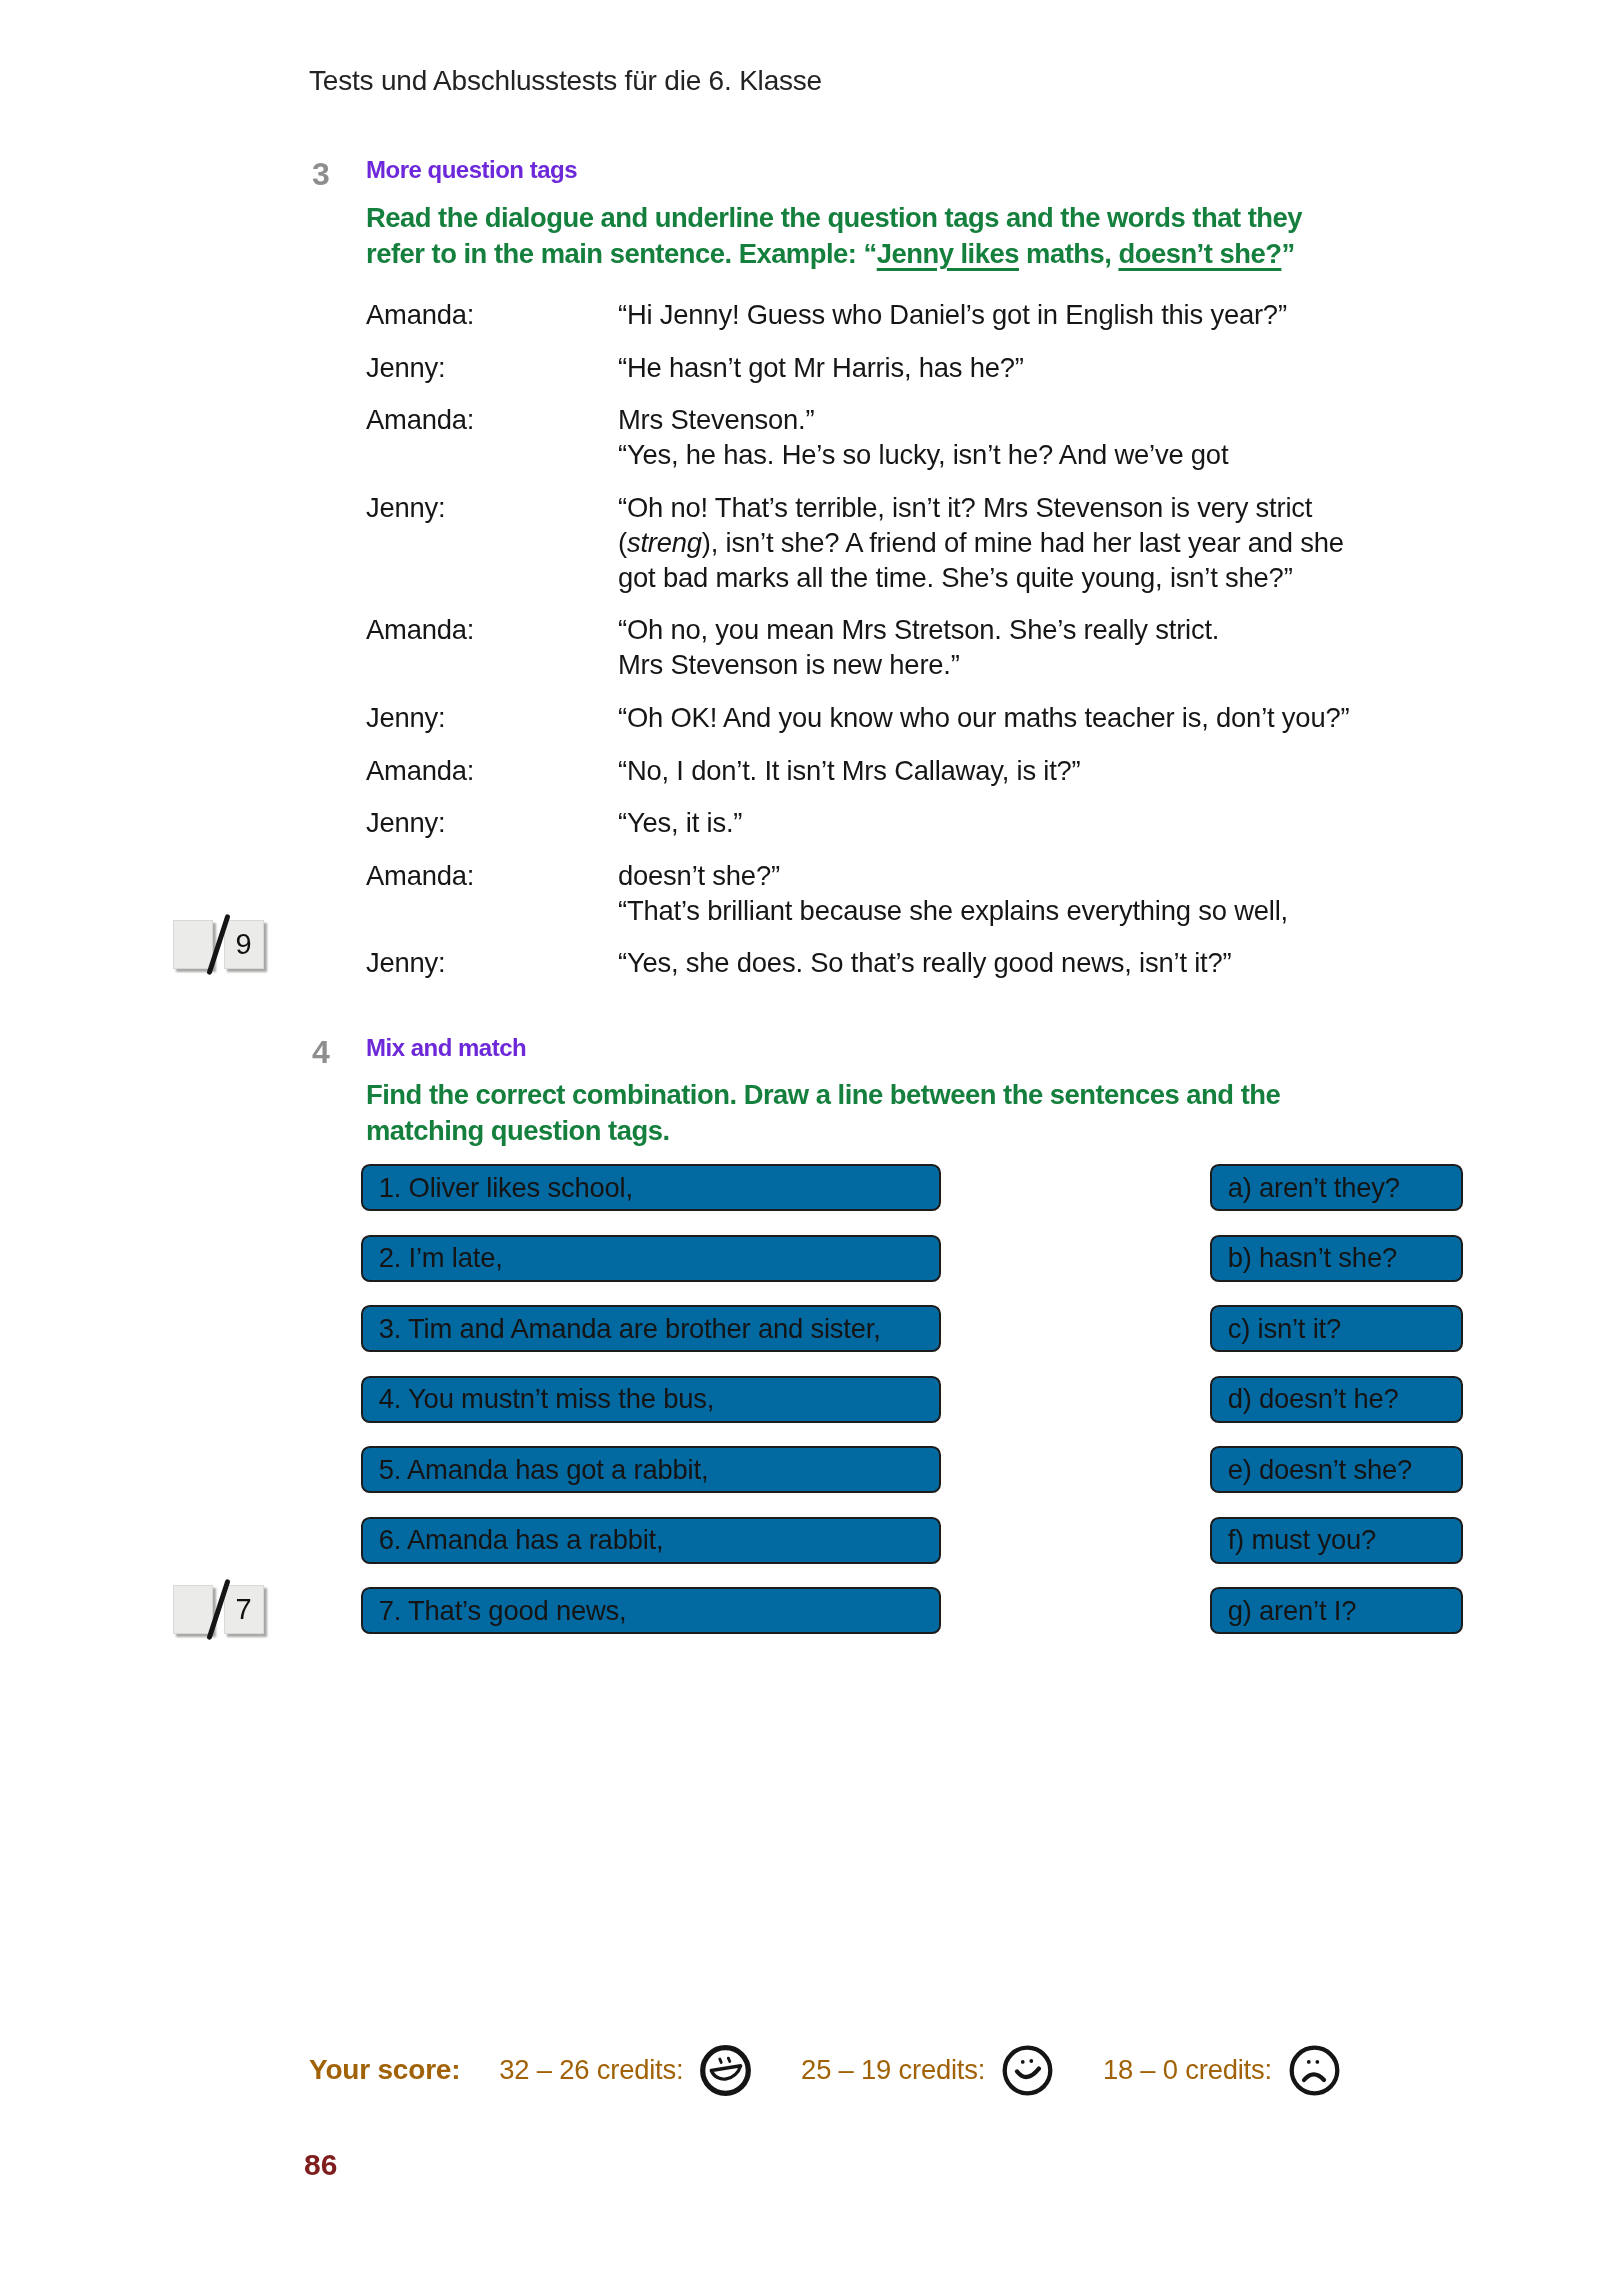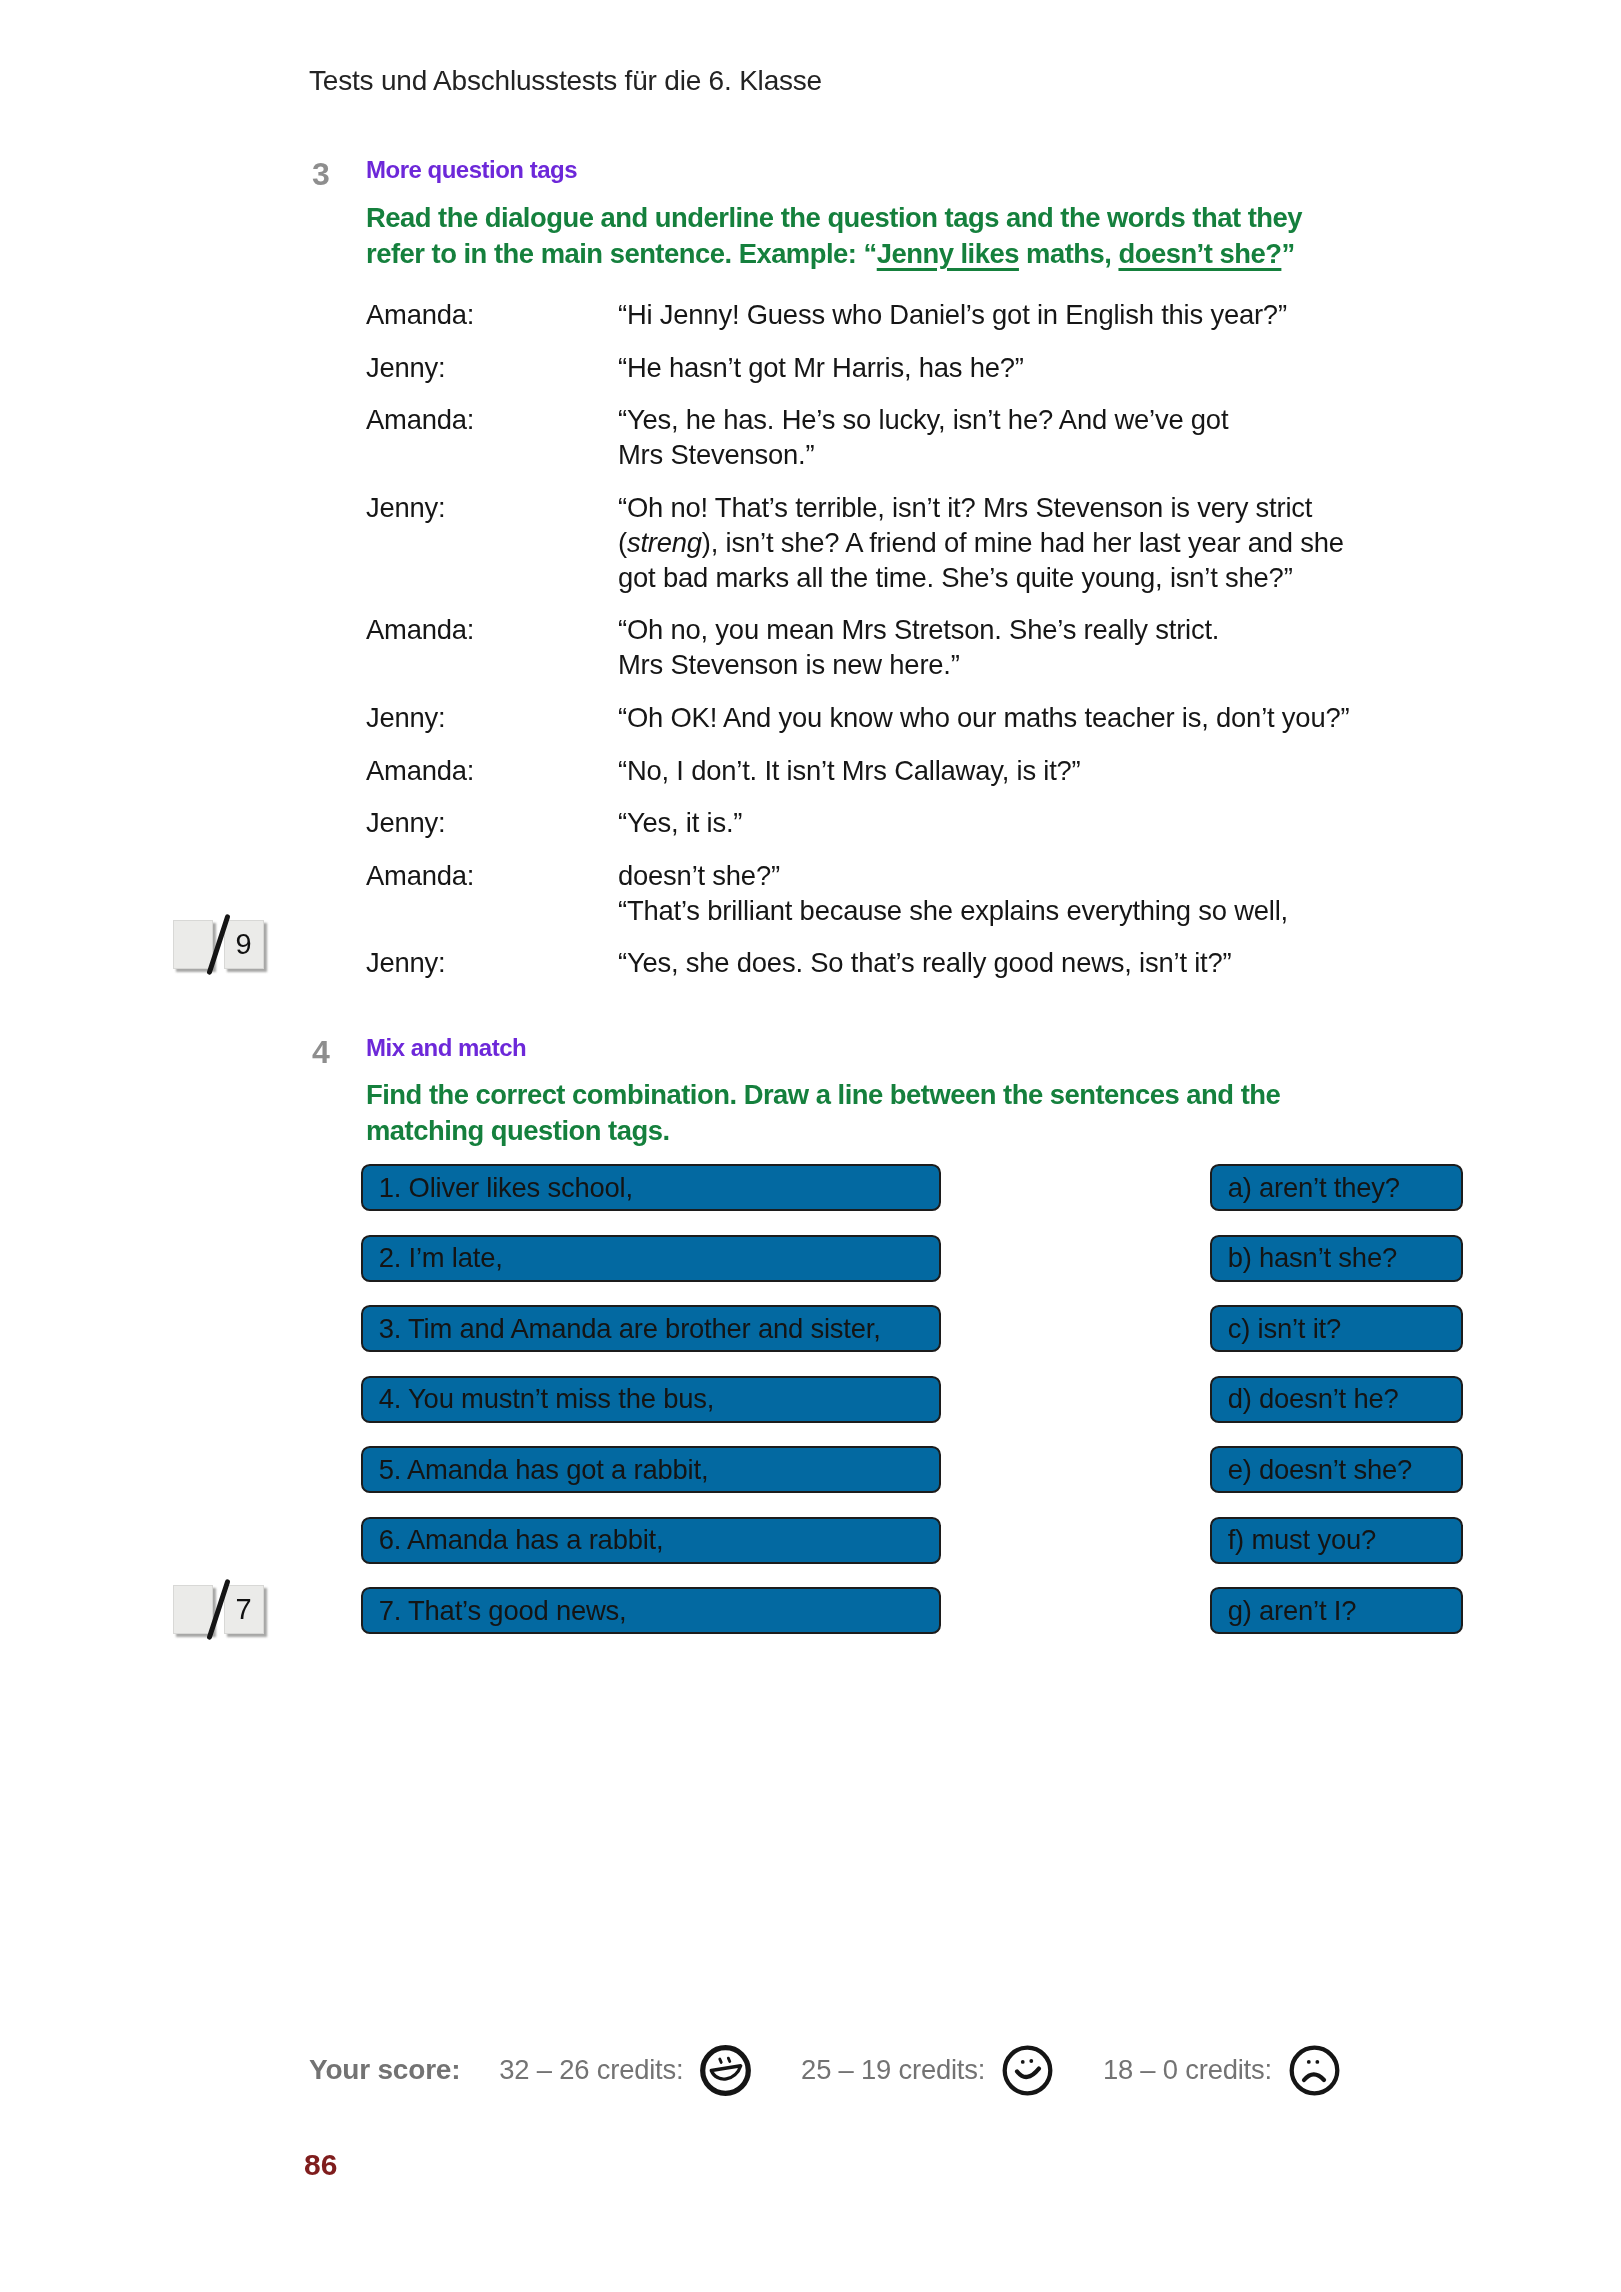--- a/index.html
+++ b/index.html
@@ -49,21 +49,21 @@
   .match-right { left:1210px; }
   .match-box {
     height:47px; border:2px solid #1c1c1c; border-radius:8.8px; background:#0369a1;
     display:flex; align-items:center; padding-left:15.7px; font-size:27.4px;
     letter-spacing:-0.2px; white-space:nowrap; color:#141414;
   }
   .match-left .match-box { width:580px; }
   .match-right .match-box { width:253px; }
   .score-footer {
     position:absolute; left:309px; top:2027px; height:86px; display:flex; align-items:center;
-    font-size:27.4px; letter-spacing:-0.2px; white-space:nowrap; color:#737373;
+    font-size:27.4px; letter-spacing:-0.2px; white-space:nowrap; color:#a16207;
   }
   .yl { font-weight:bold; font-size:28px; margin-right:39px; }
   .face { width:57px; height:57px; margin-left:13.7px; }
   .face + .range { margin-left:47px; }
   .page-num { position:absolute; left:304px; top:2148px; font-size:30px; font-weight:bold; color:#7f1d1d; }
 </style>
 </head>
 <body>
 
 <div class="page">
@@ -89,22 +89,22 @@
     </div>
     <div class="drow">
       <div class="dspeaker">Jenny:</div>
       <div class="dtext">
           <div>“He hasn’t got Mr Harris, has he?”</div>
         </div>
     </div>
     <div class="drow">
       <div class="dspeaker">Amanda:</div>
       <div class="dtext">
+        <div>Mrs Stevenson.”</div>
         <div>“Yes, he has. He’s so lucky, isn’t he? And we’ve got</div>
-        <div>Mrs Stevenson.”</div>
       </div>
     </div>
     <div class="drow">
       <div class="dspeaker">Jenny:</div>
       <div class="dtext">
         <div>“Oh no! That’s terrible, isn’t it? Mrs Stevenson is very strict</div>
         <div><span>(</span><em>streng</em><span>), isn’t she? A friend of mine had her last year and she</span></div>
         <div>got bad marks all the time. She’s quite young, isn’t she?”</div>
       </div>
     </div>

